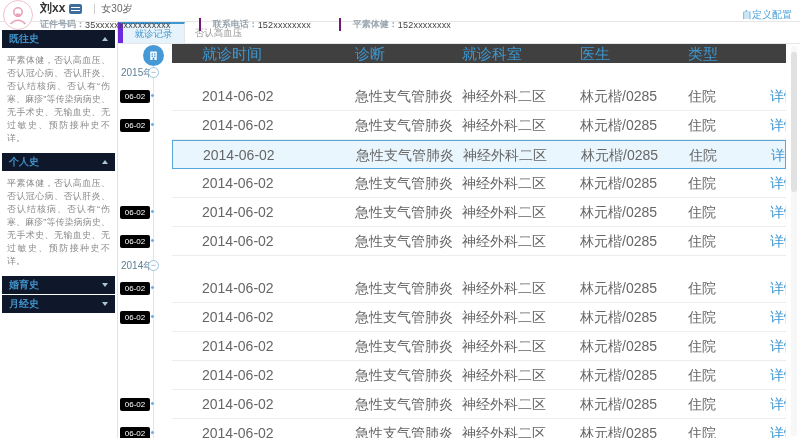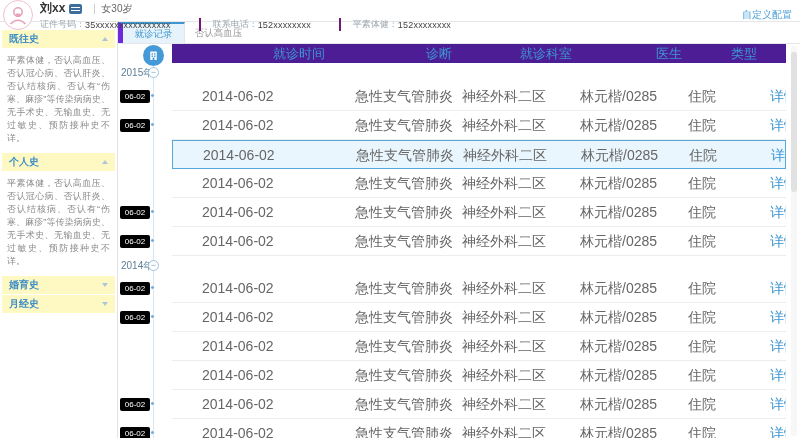--- a/index.html
+++ b/index.html
@@ -15,28 +15,28 @@
   .pline1 { font-size:12px; color:#333; font-weight:bold; display:flex; align-items:center; height:13px; }
   .pname { margin-right:4px; }
   .pbadge { display:inline-block; width:13px; height:10px; background:#3d6e9e; border-radius:2px; position:relative; margin-right:6px; }
   .pbadge:after { content:""; position:absolute; left:2px; top:3px; width:9px; height:1px; background:#fff; box-shadow:0 3px 0 #fff; }
   .pdiv { width:1px; height:10px; background:#ccc; margin:0 6px; }
   .pgender,.page-age { font-weight:normal; color:#666; font-size:10px; }
   .page-age { }
   .pline2 { margin-top:3px; font-size:9px; color:#333; display:flex; align-items:center; }
   .pfield { display:flex; align-items:center; }
   .pfield + .pfield { border-left:2px solid #701a75; margin-left:28px; padding-left:12px; }
-  .plabel { color:#9aa7b0; }
+  .plabel { color:#9aa7b0;font-weight:bold; }
   .pvalue { color:#444; letter-spacing:.2px; }
   .settings { position:absolute; right:8px; top:8px; font-size:10px; color:#4a9fd8; text-decoration:none; cursor:pointer; }
 
   
   .bodyrow { display:flex; height:416px; }
   .sidebar { width:118px; border-right:1px solid #e2e2e2; background:#fff; padding-top:8px; flex:none; }
-  .sb-head { height:18px; line-height:18px; background:#fef9c3; color:#3f8fc6; font-size:10px;
+  .sb-head { height:18px; line-height:18px; background:#0f172a; color:#3f8fc6; font-size:10px;
     font-weight:bold; padding:0 7px; margin:0 2px 1px 2px; cursor:pointer; }
   .chev { width:0; height:0; border-left:3.5px solid transparent; border-right:3.5px solid transparent; float:right; margin-top:7px; }
   .chev.up { border-bottom:4px solid #a9c6da; }
   .chev.down { border-top:4px solid #a9c6da; }
   .sb-body { padding:5px 7px 8px 7px; font-size:9px; color:#8b8b8b; line-height:13px; text-align:justify; }
 
   
   .main { flex:1; display:flex; flex-direction:column; min-width:0; }
   .tabs { height:22px; border-bottom:1px solid #e3e6ea; display:flex; background:#fff; flex:none; }
   .tab { width:67px; text-align:center; line-height:21px; font-size:9.5px; color:#999; cursor:pointer; }
@@ -44,21 +44,21 @@
 
   .content { position:relative; flex:1; overflow:hidden; }
   .tl-line { position:absolute; left:35px; top:20px; bottom:0; width:1px; background:#d3e7f6; z-index:0; }
   .tl-icon { position:absolute; left:25px; top:1px; width:21px; height:21px; border-radius:50%;
     background:#4599d6; z-index:2; display:flex; align-items:center; justify-content:center; }
   #units { position:relative; z-index:1; }
   .unit { display:flex; }
   .tl { width:54px; flex:none; position:relative; }
   .tcol { flex:1; min-width:0; margin-right:14px; }
 
-  .thead { height:19px; line-height:19px; background:#4c1d95; color:#3e97d1; font-size:13px;text-align:right; }
+  .thead { height:19px; line-height:19px; background:#404040; color:#3e97d1; font-size:15px; }
   .yearu { height:19px; }
   .yearu.y2 { height:18px; }
   .year-label { position:absolute; left:3px; top:3px; font-size:10px; color:#5b7e96; }
   .minus { position:absolute; left:30px; top:4px; width:11px; height:11px; border:1px solid #9cc3de;
     border-radius:50%; background:#fff; color:#7fa9c9; font-size:9px; line-height:9px; text-align:center; cursor:pointer; }
   .pill { position:absolute; left:2px; top:8px; width:30px; height:13px; background:#000000; border-radius:2px;
     color:#fff; font-size:8px; text-align:center; line-height:13px; cursor:pointer; }
   .dot { position:absolute; left:32px; top:11px; width:5px; height:5px; border-radius:50%; background:#72aede; border:1px solid #fff; }
 
   .tgrid { display:grid; grid-template-columns:153px 127px 120px 110px 75px 1fr; }

